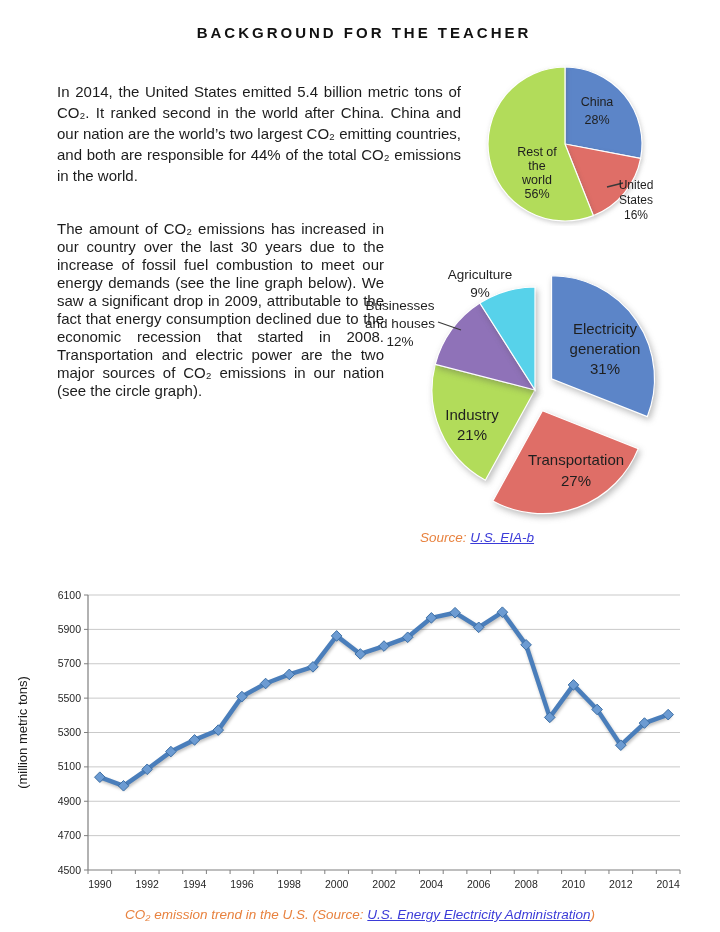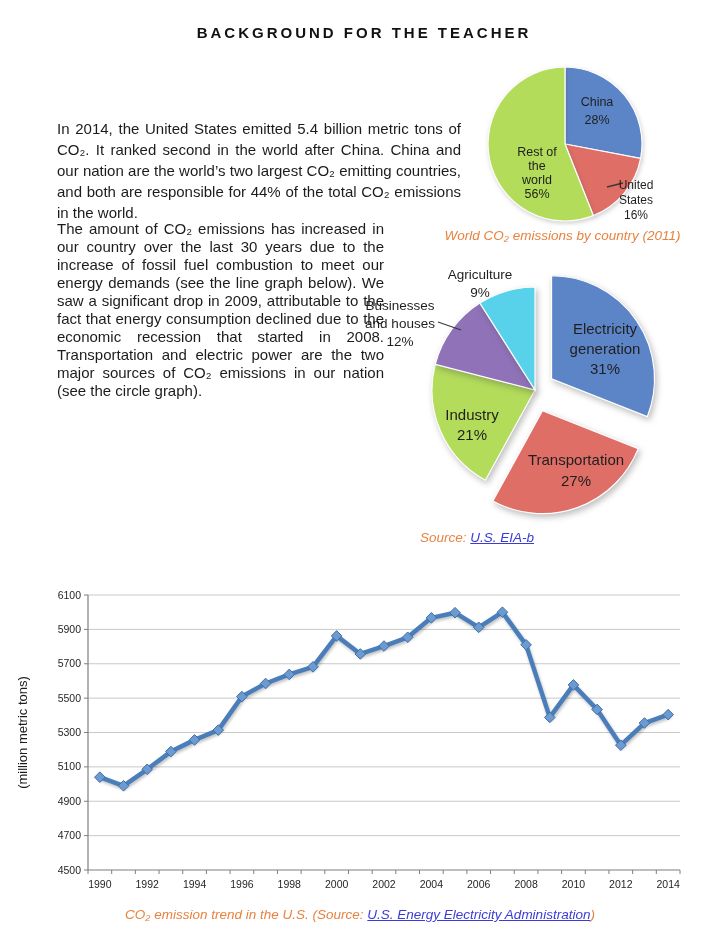--- a/index.html
+++ b/index.html
@@ -11,21 +11,21 @@
   }
   .doc-title{
     position:absolute; left:0; top:20px; width:720px; margin:4px;
     text-align:center; font-size:15px; font-weight:bold;
     letter-spacing:3px; color:#111111;
   }
   .para{
     position:absolute; margin:0; text-align:justify;
     font-size:15px; color:#1c1c1c;
   }
-  .para-1{ left:57px; top:81px;  width:404px; line-height:21px;margin-top:37px; }
+  .para-1{ left:57px; top:81px;  width:404px; line-height:21px; }
   .para-2{ left:57px; top:220px; width:327px; line-height:18px; }
   .chart-svg{ position:absolute; display:block; }
   #pie1-svg{ left:455px; top:60px;  }
   #pie2-svg{ left:360px; top:262px; }
   #line-svg{ left:15px;  top:583px; }
   .caption{
     position:absolute; font-style:italic; font-size:13.5px;
     color:#E8823F; line-height:19px;
   }
   .caption-pie1{ left:420px; top:226px; width:285px; text-align:center; }
@@ -63,21 +63,20 @@
         <text x="181" y="144" text-anchor="middle" font-size="12" fill="#1f1f1f">States</text>
         <text x="181" y="159" text-anchor="middle" font-size="12" fill="#1f1f1f">16%</text>
         <text x="82" y="96" text-anchor="middle" font-size="12.5" fill="#1f1f1f">Rest of</text>
         <text x="82" y="110" text-anchor="middle" font-size="12.5" fill="#1f1f1f">the</text>
         <text x="82" y="124" text-anchor="middle" font-size="12.5" fill="#1f1f1f">world</text>
         <text x="82" y="138" text-anchor="middle" font-size="12.5" fill="#1f1f1f">56%</text>
       </g>
     </svg>
 
   <div class="caption caption-pie1">
-    <div>World CO₂ emissions by country (2011)</div>
   </div>
 
   <p class="para para-2">The amount of CO₂ emissions has increased in our country over the last 30 years due to the increase of fossil fuel combustion to meet our energy demands (see the line graph below). We saw a significant drop in 2009, attributable to the fact that energy consumption declined due to the economic recession that started in 2008. Transportation and electric power are the two major sources of CO₂ emissions in our nation (see the circle graph).</p>
 
   <svg id="pie2-svg" class="chart-svg" width="355" height="264">
       <g class="slice-shadow">
         <path d="M 191.54161148549125 116.7583324429574 L 191.54161148549125 13.758332442957396 A 103 103 0 0 1 287.3085895319811 154.6751613694792 Z" fill="#5C85C8" stroke="#ffffff" stroke-width="1.2"></path>
         <path d="M 182.4522342453964 148.69937691699295 L 278.21921229188627 186.61620584351476 A 103 103 0 0 1 132.83160581291972 238.9589649615109 Z" fill="#DF6E67" stroke="#ffffff" stroke-width="1.2"></path>
         <path d="M 175 128 L 125.37937156752332 218.25958804451795 A 103 103 0 0 1 75.235934403751 102.38494162201994 Z" fill="#B2DC5A" stroke="#ffffff" stroke-width="1.2"></path>
         <path d="M 175 128 L 75.235934403751 102.38494162201994 A 103 103 0 0 1 119.80984011716338 41.03422367329243 Z" fill="#8F72B8" stroke="#ffffff" stroke-width="1.2"></path>

